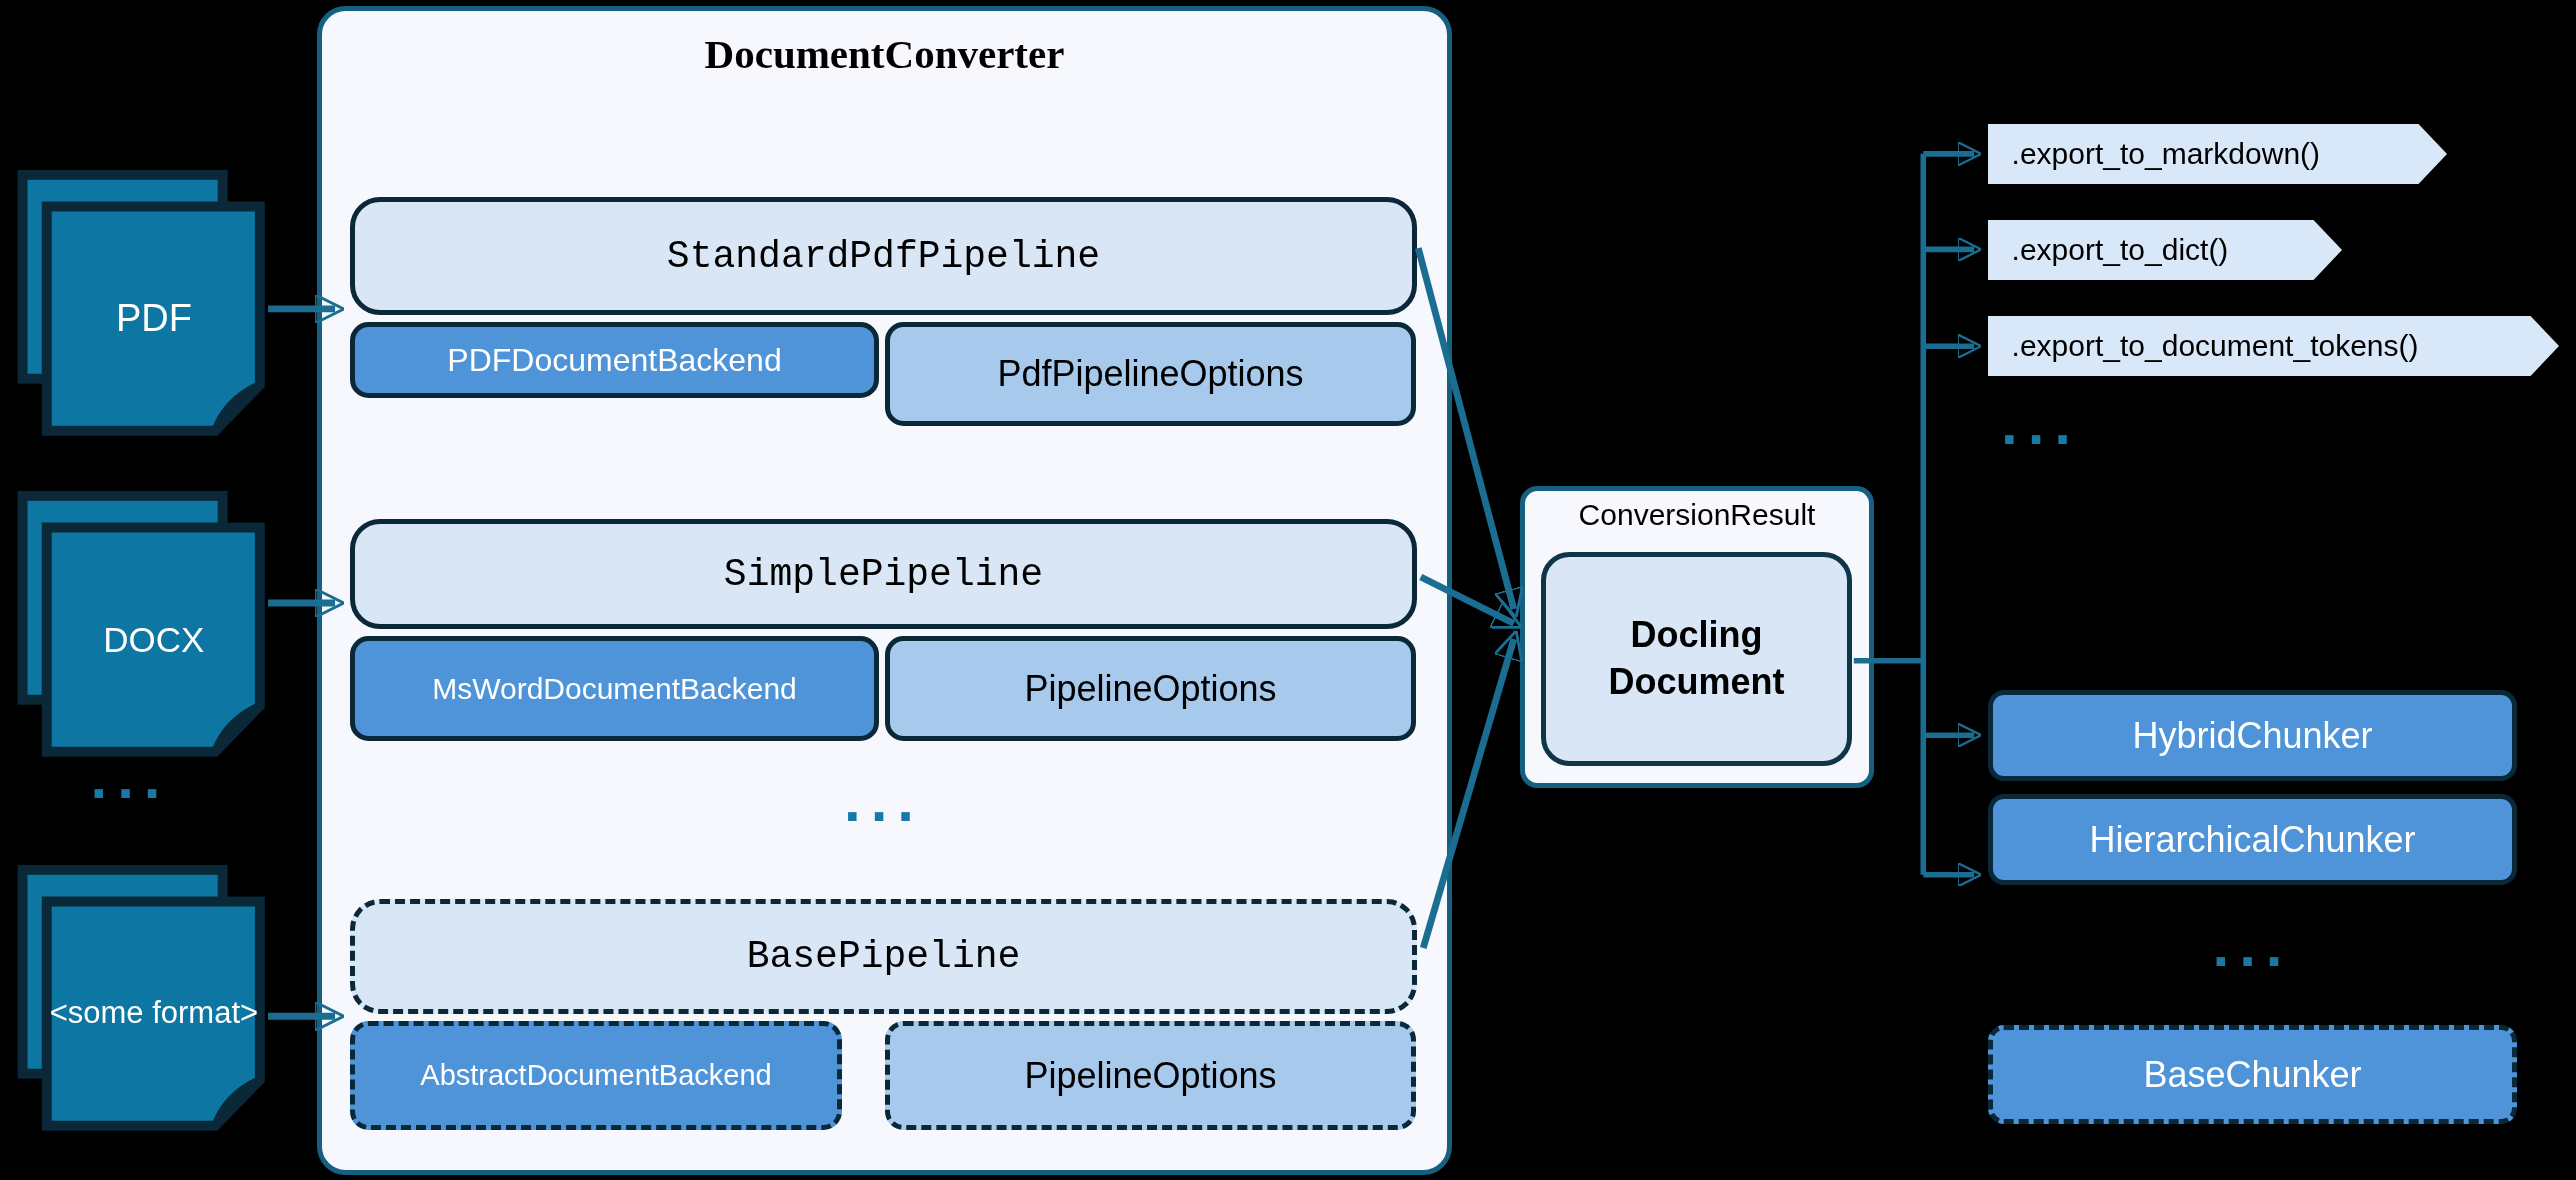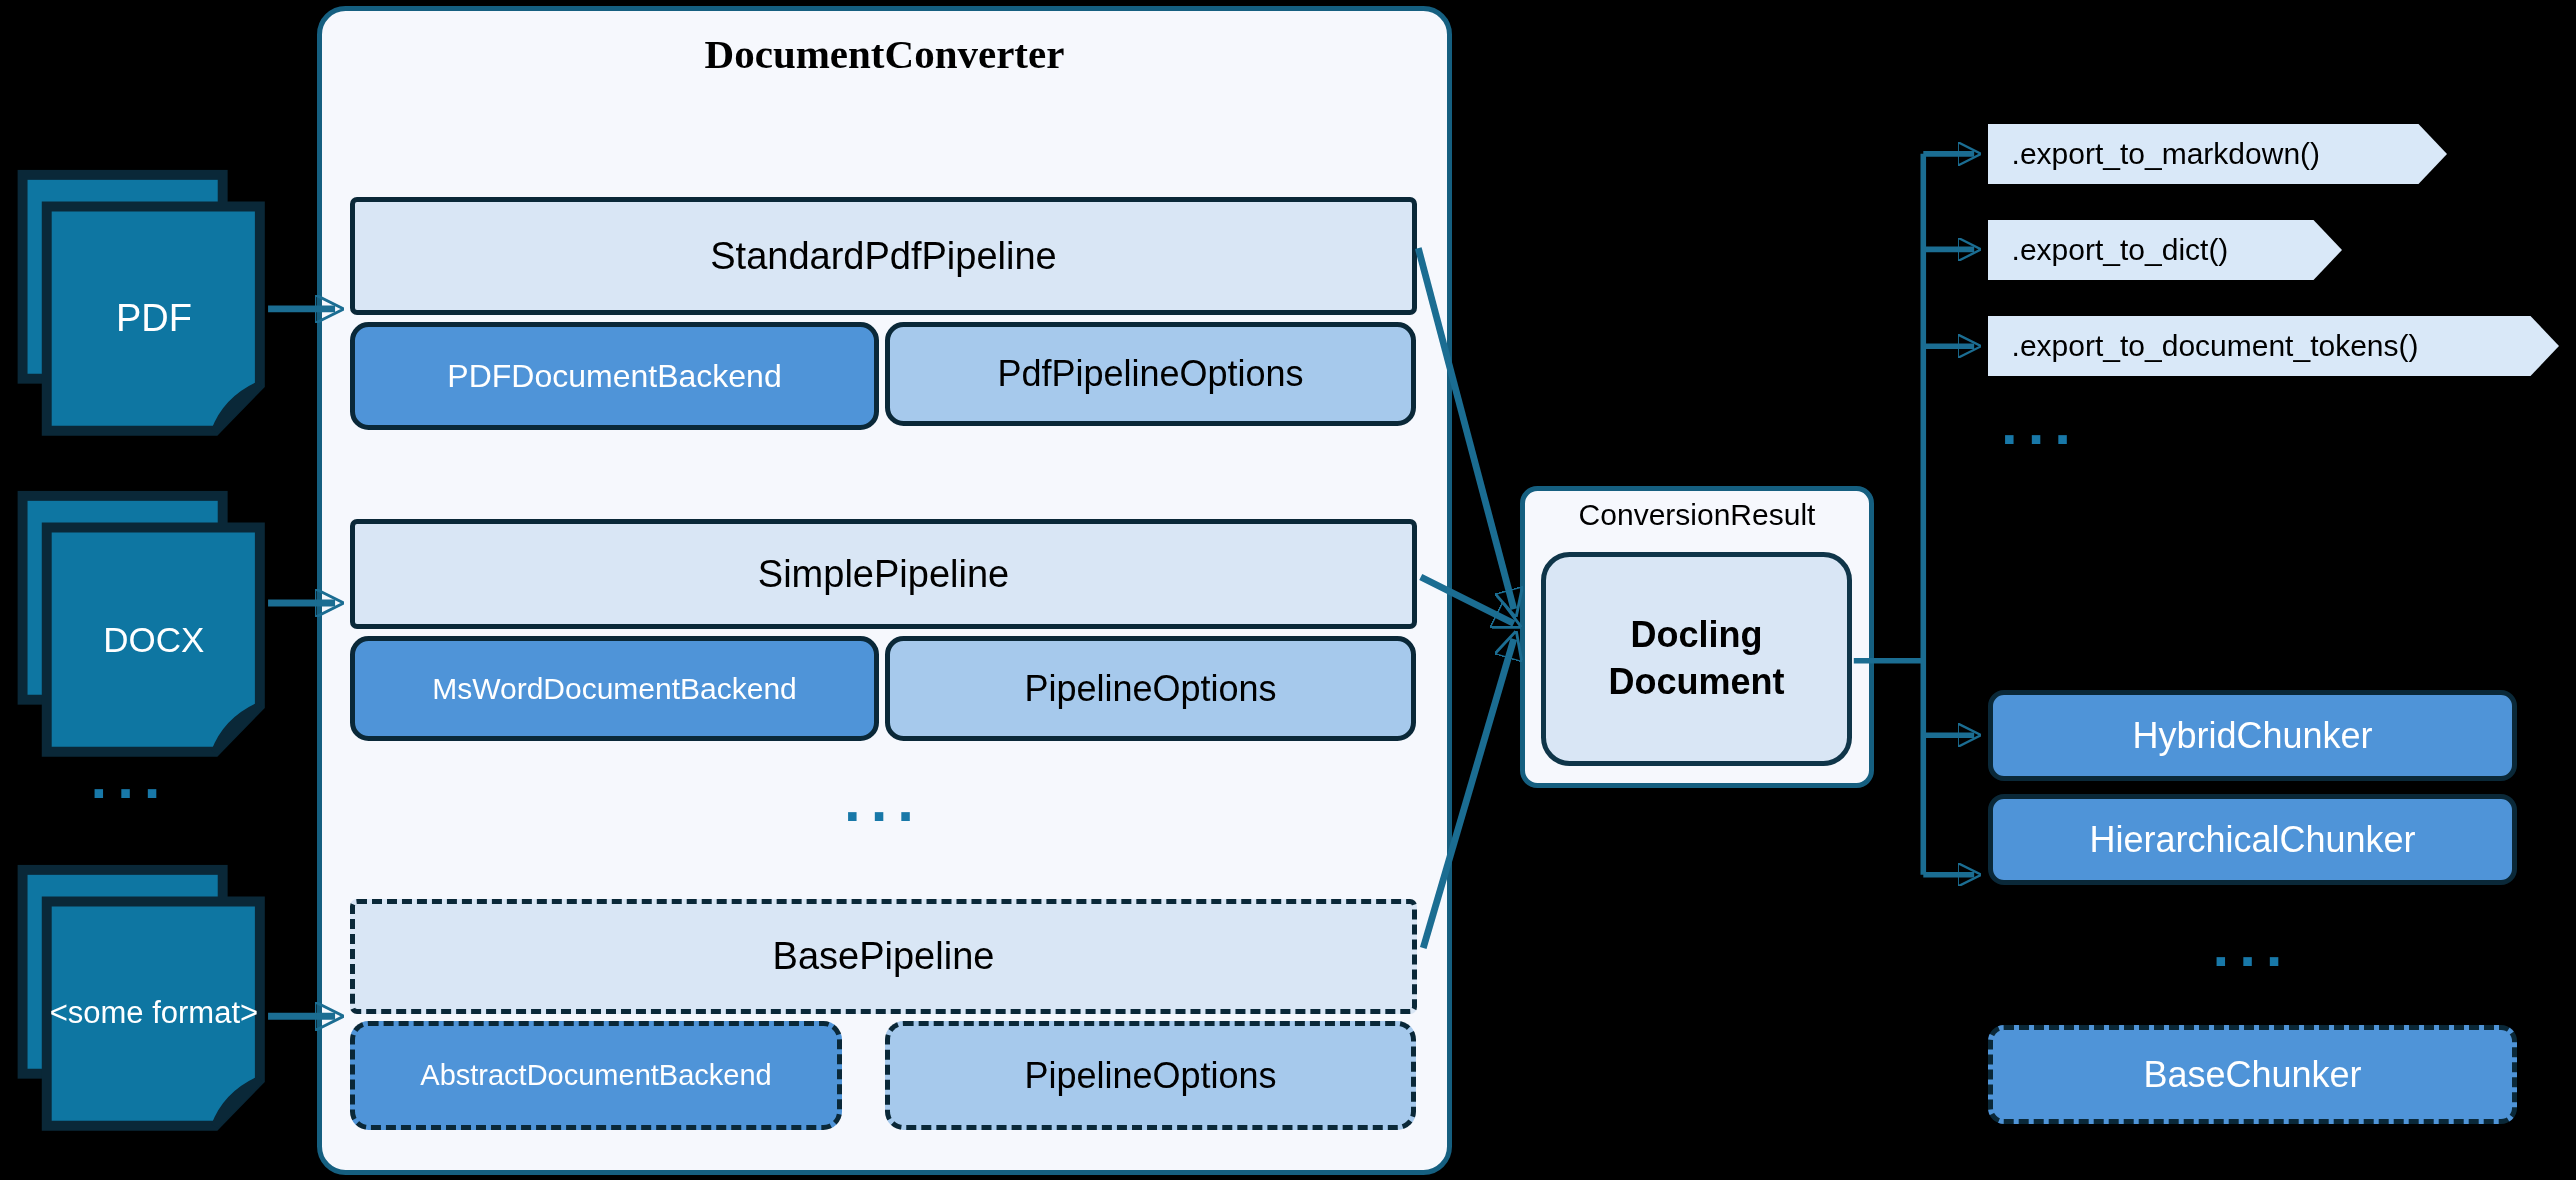--- a/index.html
+++ b/index.html
@@ -42,23 +42,23 @@
     border-radius:28.5px;
   }
   .converter-title{
     left:317px;top:30px;width:1135px;text-align:center;
     font-size:41px;font-weight:bold;color:var(--text-dark);font-family:Liberation Serif, serif;
   }
 
   .pipe{
     background:var(--light-box);
     border:5px solid var(--navy);
-    border-radius:7px;
-    display:flex;align-items:center;justify-content:center;
-    font-size:38px;color:var(--text-dark);
+    border-radius:30px;
+    display:flex;align-items:center;justify-content:center;
+    font-size:38px;color:var(--text-dark);font-family:Liberation Mono, monospace;
   }
   .backend{
     background:var(--mid-blue);
     border:5px solid var(--navy);
     border-radius:18.6px;
     display:flex;align-items:center;justify-content:center;
     color:var(--text-light);
   }
   .options{
     background:var(--options-blue);
@@ -145,21 +145,21 @@
     <path class="page-fill" d="M48 60 H392 V348 L320 422 H48 Z" stroke-width="16"></path>
     <path class="page-fill" d="M392 348 L320 422 C332 390 356 364 392 348 Z" stroke-width="13"></path>
   </svg>
   <div class="doc-label small">&lt;some format&gt;</div>
 </div>
 
 <div class="abs converter"></div>
 <div class="abs converter-title">DocumentConverter</div>
 
 <div class="abs pipe" style="left:350px;top:197px;width:1067px;height:118px">StandardPdfPipeline</div>
-<div class="abs backend" style="left:350px;top:322px;width:529px;height:108px;font-size:32px">PDFDocumentBackend</div>
+<div class="abs backend" style="left:350px;top:322px;width:529px;height:76px;font-size:32px">PDFDocumentBackend</div>
 <div class="abs options" style="left:885px;top:322px;width:531px;height:104px">PdfPipelineOptions</div>
 
 <div class="abs pipe" style="left:350px;top:519px;width:1067px;height:110px">SimplePipeline</div>
 <div class="abs backend" style="left:350px;top:636px;width:529px;height:105px;font-size:30px">MsWordDocumentBackend</div>
 <div class="abs options" style="left:885px;top:636px;width:531px;height:105px">PipelineOptions</div>
 
 <div class="abs dots" style="left:794px;top:774px;width:180px">...</div>
 
 <div class="abs pipe dashed" style="left:350px;top:899px;width:1067px;height:115px">BasePipeline</div>
 <div class="abs backend dashed" style="left:350px;top:1021px;width:492px;height:109px;font-size:29px">AbstractDocumentBackend</div>

